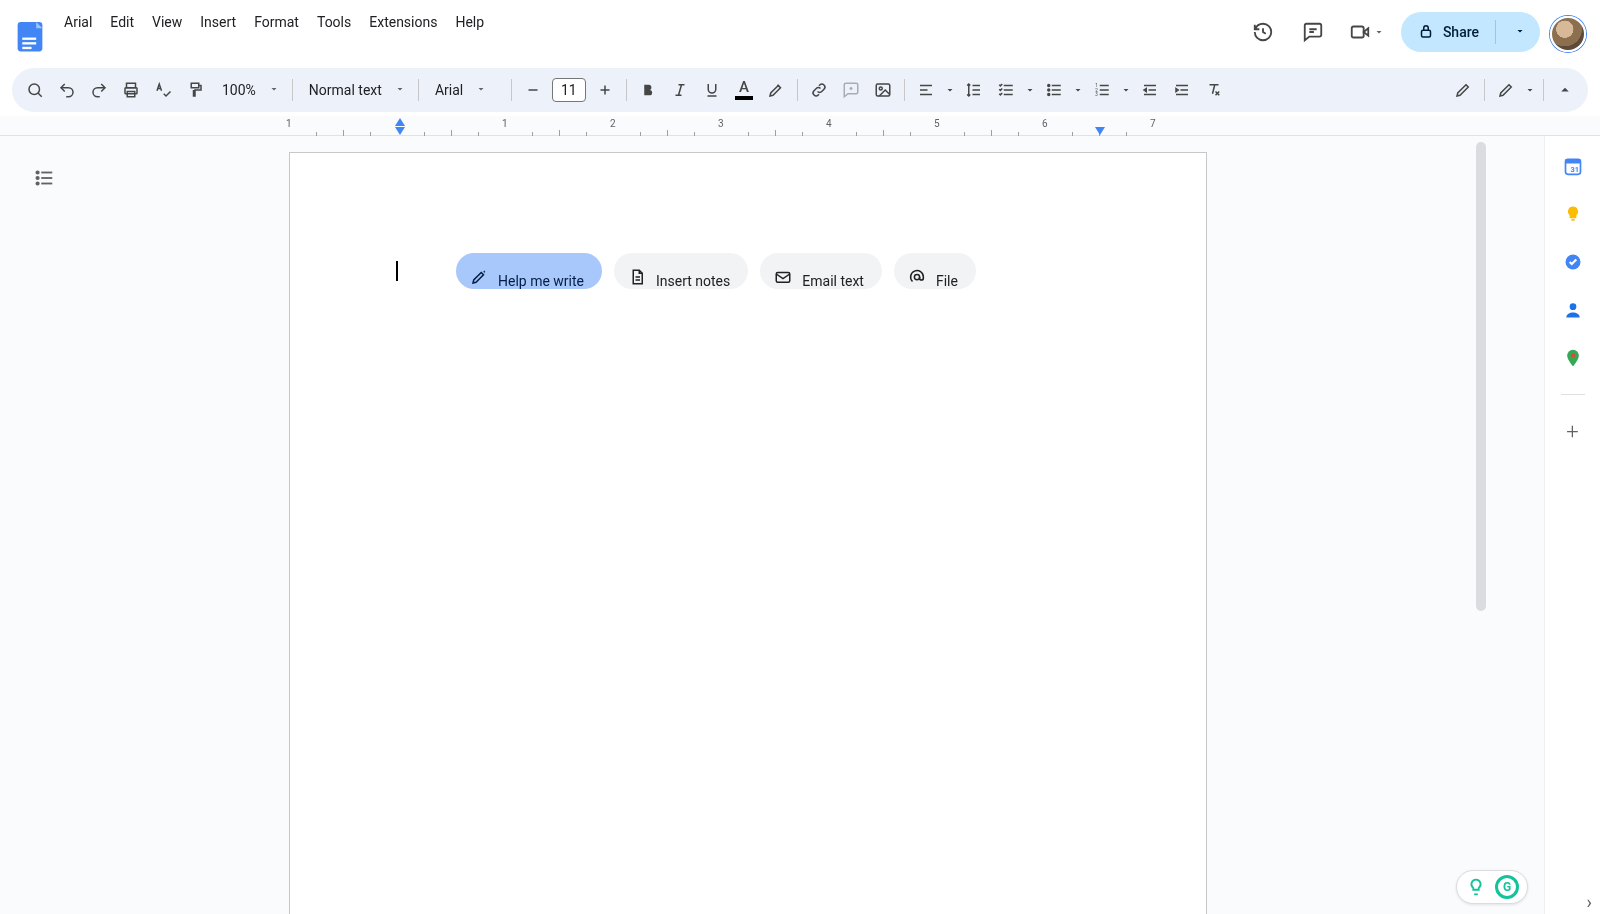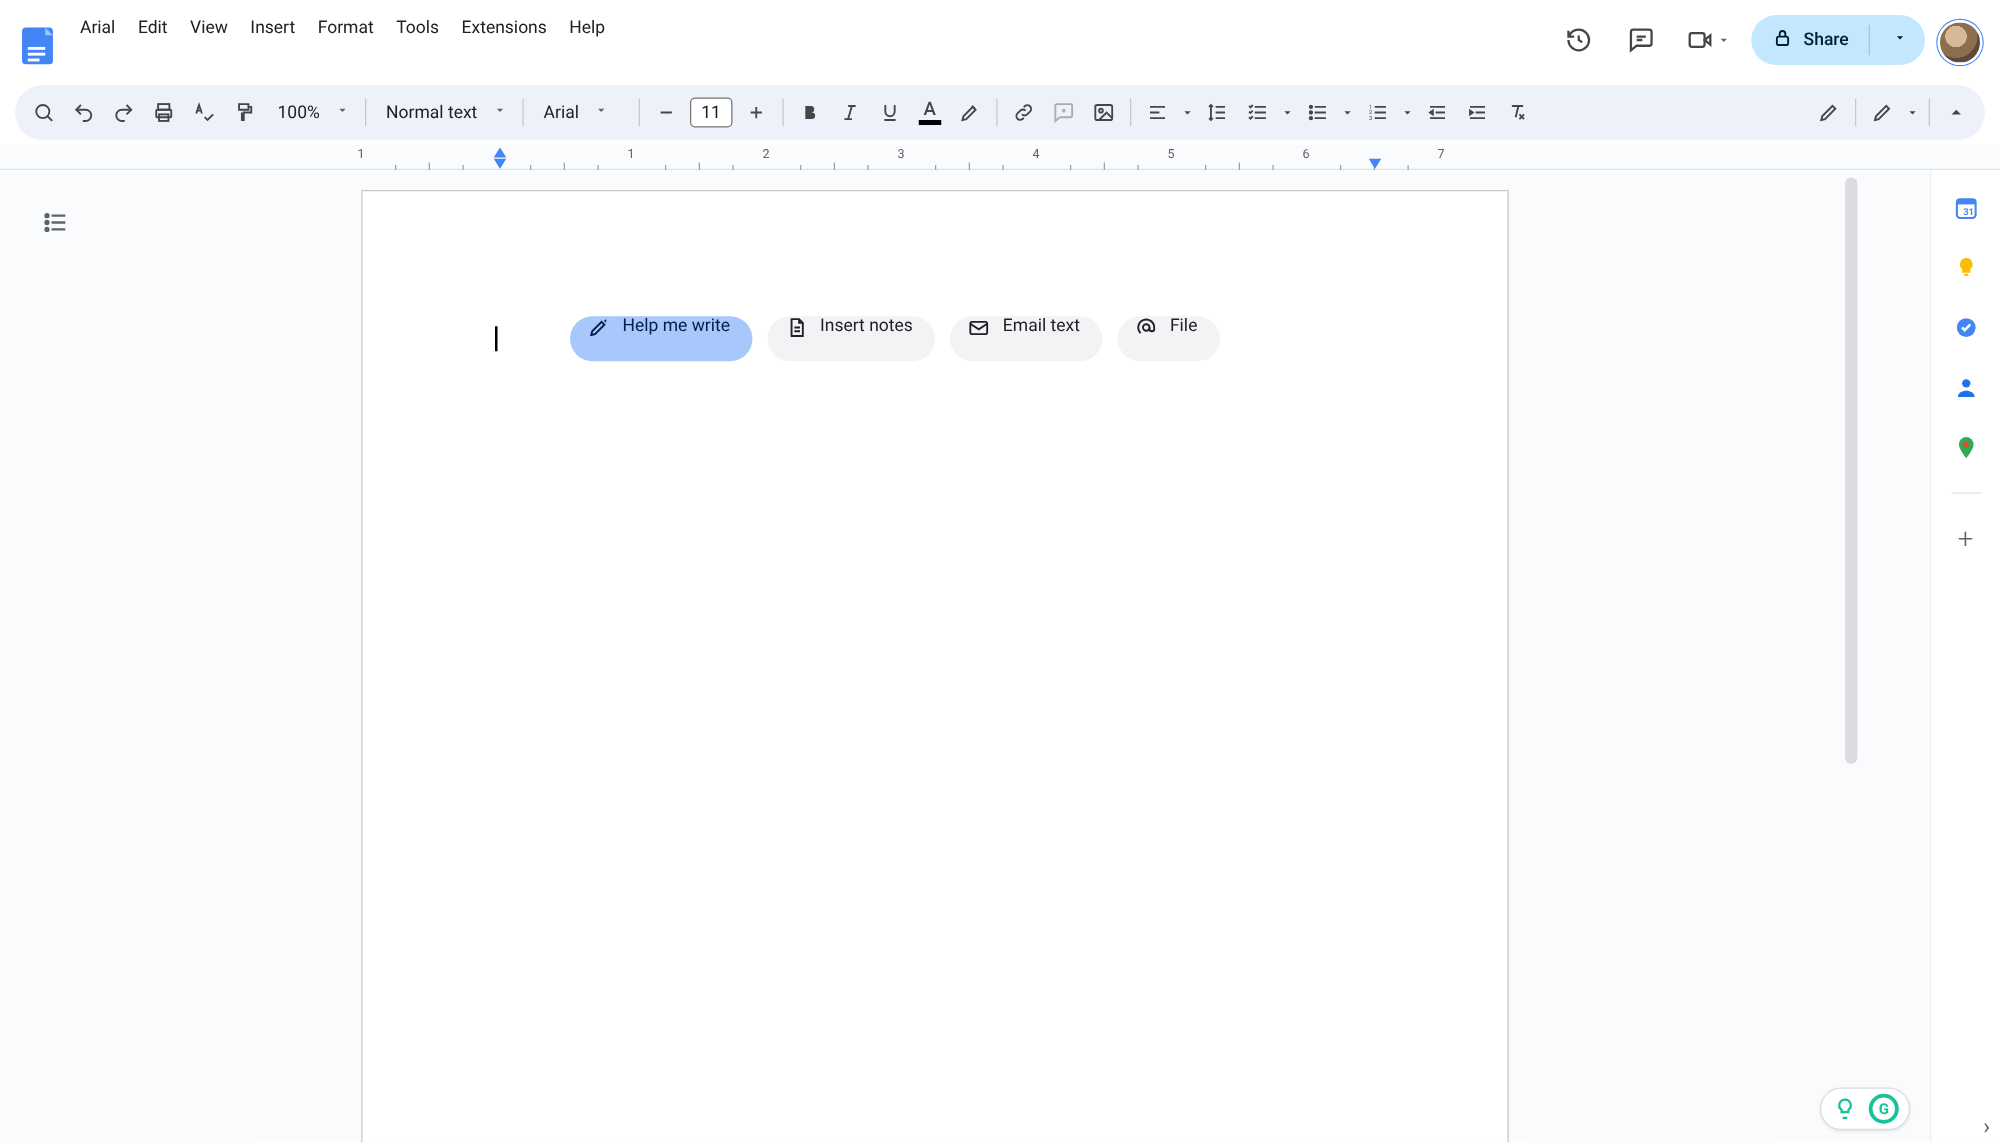--- a/index.html
+++ b/index.html
@@ -210,21 +210,21 @@
     background: #000;
     position: absolute;
     left: 0; top: 2px;
   }
   .smartchips {
     position: absolute;
     left: 60px; top: -6px;
     display: flex; gap: 12px;
   }
   .chip {
-    display: inline-flex; align-items: flex-start; gap: 10px;
+    display: inline-flex; align-items: flex-end; gap: 10px;
     height: 36px;
     border-radius: 18px;
     background: var(--pill-bg-gray);
     padding: 0 18px 0 14px;
     font-size: 14px;
     color: var(--text);
   }
   .chip.primary { background: var(--accent-blue); color: #041e49; }
   .chip svg { width: 18px; height: 18px; }
   

